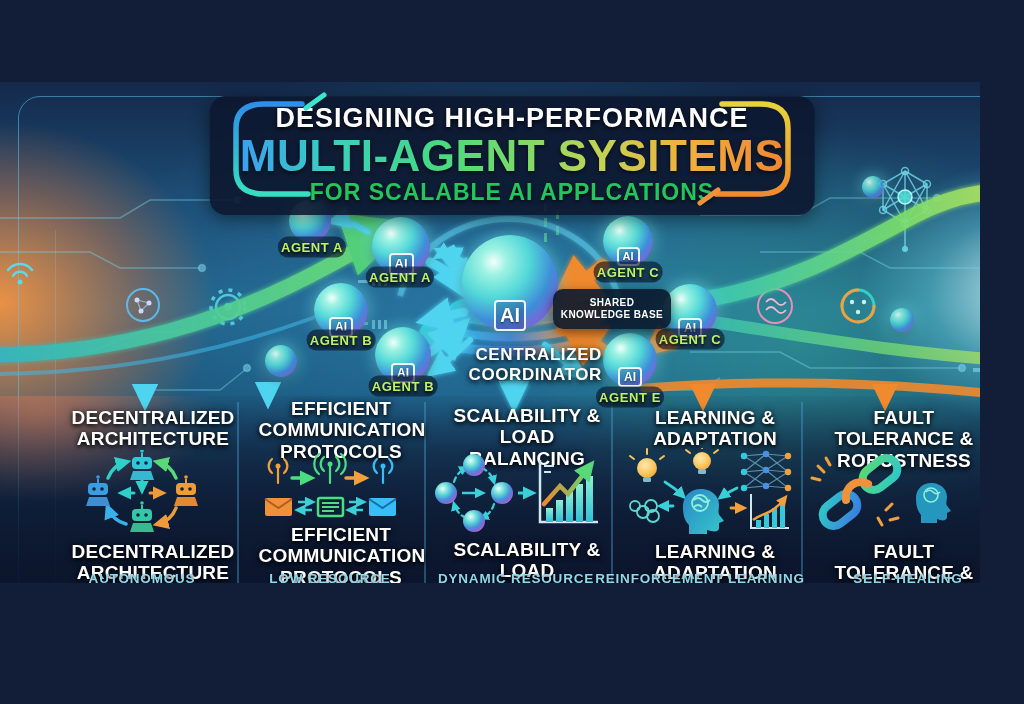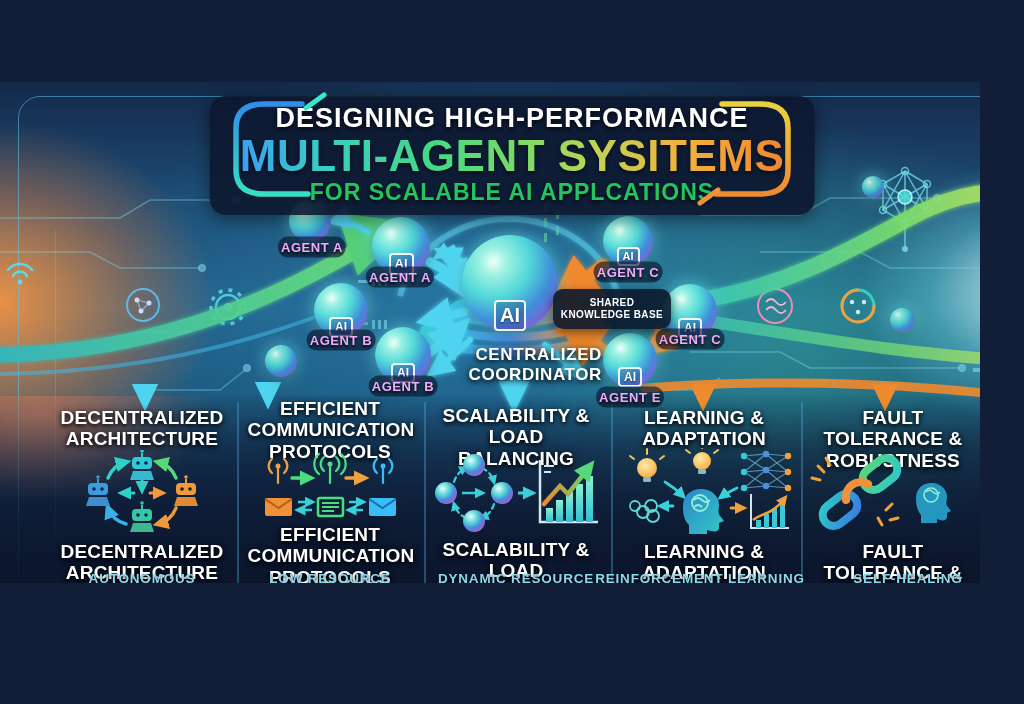--- a/index.html
+++ b/index.html
@@ -35,39 +35,39 @@
       text-shadow:0 2px 4px rgba(0,0,0,.8);white-space:nowrap;}
   
   .sphere{position:absolute;border-radius:50%;transform:translate(-50%,-50%);z-index:20;
     background:radial-gradient(circle at 33% 28%, #f2fffc 0%, #9df2e2 14%, #52d8d8 38%, #3e8ed8 62%, #7e62d8 80%, #e87fd8 93%, #f5a8e8 100%);
     box-shadow:0 0 16px rgba(110,225,235,.75),0 4px 10px rgba(0,0,0,.35);
     display:flex;align-items:flex-end;justify-content:center;}
   .sphere .chip{border:2px solid rgba(255,255,255,.92);border-radius:4px;padding:0 4px;
     color:#fff;font-weight:bold;background:rgba(25,55,115,.3);
     text-shadow:0 1px 2px rgba(0,0,0,.55);line-height:1.35;}
   .agent-label{position:absolute;transform:translate(-50%,-50%);z-index:22;white-space:nowrap;
-    font-size:13px;font-weight:bold;color:#f0abfc;letter-spacing:.6px;
+    font-size:13px;font-weight:bold;color:#bef264;letter-spacing:.6px;
     background:rgba(8,18,38,.62);padding:3px 3px;border-radius:10px;
     text-shadow:0 2px 3px rgba(0,0,0,.9);}
   .coord-label{position:absolute;left:512px;top:345px;transform:translateX(-50%);width:180px;z-index:22;
     text-align:right;font-size:17px;font-weight:bold;color:#fff;letter-spacing:.6px;line-height:1.2;
     text-shadow:0 2px 5px rgba(0,0,0,.95),0 0 8px rgba(0,0,0,.5);}
   .kb-badge{position:absolute;left:612px;top:309px;transform:translate(-50%,-50%);width:106px;z-index:22;
     background:rgba(10,24,44,.9);border-radius:10px;padding:8px 6px;text-align:center;
     font-size:10px;font-weight:bold;color:#fff;letter-spacing:.4px;line-height:1.2;
     box-shadow:0 4px 12px rgba(0,0,0,.5);}
   
   .col-overlay{position:absolute;left:0;top:396px;width:1024px;height:187px;z-index:5;
     background:
       radial-gradient(ellipse 250px 130px at 4% 8%, rgba(235,130,92,.45), rgba(235,130,92,0) 70%),
       linear-gradient(180deg, rgba(13,26,50,.05) 0%, rgba(13,26,50,.55) 30%, rgba(12,23,46,.85) 70%, rgba(11,21,43,.95) 100%);}
   .divider{position:absolute;top:402px;width:1.5px;height:181px;background:rgba(72,165,212,.4);z-index:8;}
   .col-heading{position:absolute;transform:translateX(-50%);text-align:center;z-index:12;
     font-size:19px;font-weight:bold;color:#fff;letter-spacing:.2px;line-height:1.12;
-    text-shadow:0 2px 4px rgba(0,0,0,.95),0 0 7px rgba(0,0,0,.55);}
+    text-shadow:0 2px 4px rgba(0,0,0,.95),0 0 7px rgba(0,0,0,.55);margin-left:11px;}
   .col-caption{position:absolute;top:571px;transform:translateX(-50%);z-index:12;white-space:nowrap;
     font-size:13.5px;font-weight:bold;color:#8fd8ec;letter-spacing:.8px;
     text-shadow:0 1px 3px rgba(0,0,0,.9);}
   svg{display:block;}
   .iconsvg{position:absolute;z-index:12;}
 </style>
 </head>
 <body>
 
 <div class="stage">

